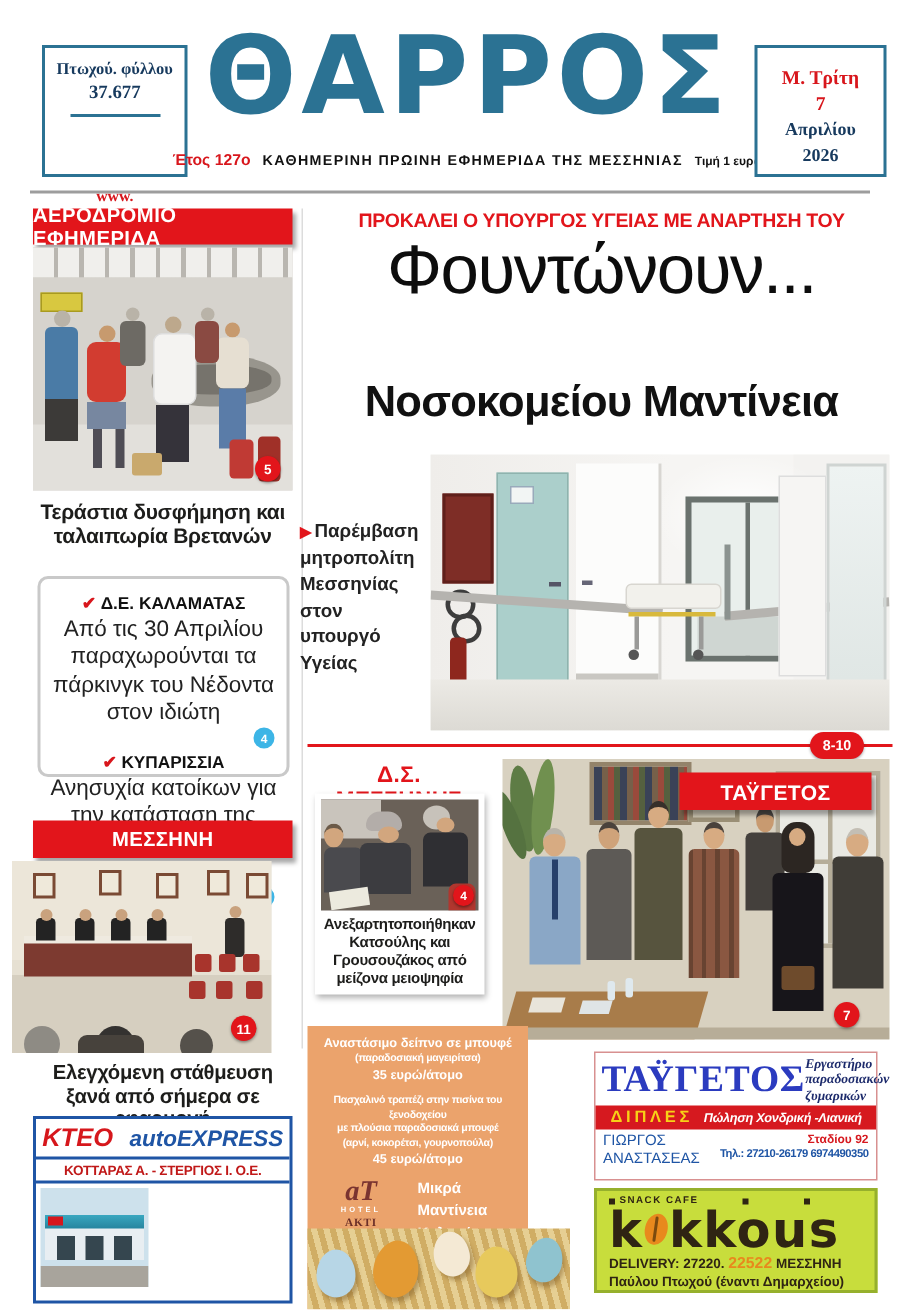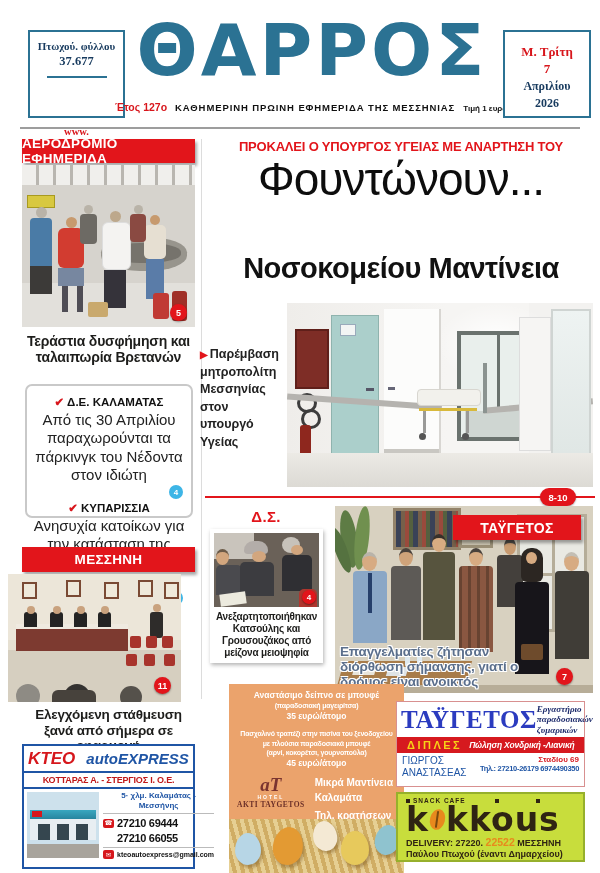--- a/index.html
+++ b/index.html
@@ -100,21 +100,21 @@
   .kteo-info{flex:1;padding:2px 3px 0 1px;}
   .kteo-addr{color:#1f55a5;font-weight:bold;font-size:8px;text-align:center;line-height:1.25;
              border-bottom:1px solid #bbb;padding-bottom:2px;}
   .kteo-row{display:flex;align-items:center;gap:3px;margin-top:3px;}
   .kteo-ic{width:11px;height:9px;background:#d6171c;color:#fff;font-size:6.5px;border-radius:2px;
            display:flex;align-items:center;justify-content:center;flex:none;}
   .kteo-phone{font-weight:bold;font-size:11px;color:#111;letter-spacing:-0.3px;}
   .kteo-mail{font-weight:bold;font-size:7px;color:#111;}
 
   
-  #hotel-ad{left:229px;top:684px;width:175px;height:189px;background:#eba36c;color:#fff;
+  #hotel-ad{left:205px;top:684px;width:147px;height:189px;background:#eba36c;color:#fff;
             text-align:center;box-sizing:border-box;}
   .ho-l1{font-weight:bold;font-size:8.5px;line-height:1.35;}
   .ho-l2{font-weight:bold;font-size:7px;line-height:1.35;letter-spacing:-0.2px;}
   .ho-logo-row{display:flex;margin-top:6px;padding:0 8px;text-align:left;}
   .ho-mark{font-family:"Liberation Serif",serif;font-style:italic;font-weight:bold;
            font-size:19px;color:#7a3430;line-height:1;}
   .ho-hotel{font-size:5px;letter-spacing:2px;color:#fff;font-weight:bold;}
   .ho-name{font-family:"Liberation Serif",serif;font-size:7.5px;color:#6b2f28;font-weight:bold;letter-spacing:0.5px;}
   .ho-right{margin-left:10px;font-weight:bold;font-size:10px;line-height:1.5;}
   #eggs{position:absolute;bottom:0;left:0;width:175px;height:54px;
@@ -358,35 +358,20 @@
     <div class="kteo-owners">ΚΟΤΤΑΡΑΣ Α. - ΣΤΕΡΓΙΟΣ Ι. Ο.Ε.</div>
     <div class="kteo-body">
       <div id="kteo-photo">
         <div class="s kb-ground"></div>
         <div class="s kb-bldg">
           <div class="kb-fascia"></div>
           <div class="kb-door" style="left:8px"></div>
           <div class="kb-door" style="left:27px"></div>
           <div class="kb-door" style="left:46px"></div>
           <div class="s" style="left:2px;top:1px;width:10px;height:6px;background:#d6171c"></div>
-        </div>
-      </div>
-      <div class="kteo-info">
-        <div class="kteo-addr">5· χλμ. Καλαμάτας - Μεσσήνης</div>
-        <div class="kteo-row">
-          <span class="kteo-ic">☎</span>
-          <span class="kteo-phone">27210 69444</span>
-        </div>
-        <div class="kteo-row">
-          <span class="kteo-ic" style="visibility:hidden"></span>
-          <span class="kteo-phone">27210 66055</span>
-        </div>
-        <div class="kteo-row" style="border-top:1px solid #bbb;padding-top:2px">
-          <span class="kteo-ic">✉</span>
-          <span class="kteo-mail">kteoautoexpress@gmail.com</span>
         </div>
       </div>
     </div>
   </div>
 
   <div id="kicker" class="abs">ΠΡΟΚΑΛΕΙ Ο ΥΠΟΥΡΓΟΣ ΥΓΕΙΑΣ ΜΕ ΑΝΑΡΤΗΣΗ ΤΟΥ</div>
   <div id="headline1" class="abs">Φουντώνουν...</div>
   <div id="headline3" class="abs">Νοσοκομείου Μαντίνεια</div>
 
   <div id="side-note" class="abs">
@@ -509,21 +494,20 @@
 
     <div class="s ty-table">
       <div style="position:absolute;left:12px;top:4px;width:22px;height:10px;background:#e8e4da"></div>
       <div style="position:absolute;left:46px;top:6px;width:20px;height:9px;background:#dfe4e6"></div>
     </div>
     <div class="s" style="left:70px;bottom:26px;width:5px;height:13px;background:#dfe9ee;border-radius:2px"></div>
     <div class="s" style="left:82px;bottom:28px;width:5px;height:13px;background:#dfe9ee;border-radius:2px"></div>
     <div class="s ty-floorline"></div>
 
     <div id="tay-label" class="red-bar">ΤΑΫΓΕΤΟΣ</div>
-    <div id="tay-caption">Επαγγελματίες ζήτησαν διόρθωση σήμανσης, γιατί ο δρόμος είναι ανοικτός</div>
     <div id="tay-badge" class="badge">7</div>
   </div>
 
   <div id="hotel-ad" class="abs">
     <div style="padding-top:6px">
       <div class="ho-l1">Αναστάσιμο δείπνο σε μπουφέ</div>
       <div class="ho-l2">(παραδοσιακή μαγειρίτσα)</div>
       <div class="ho-l1">35 ευρώ/άτομο</div>
     </div>
     <div style="padding-top:7px">
@@ -566,21 +550,21 @@
     <div class="pa-row2">
       <span class="pa-product">ΔΙΠΛΕΣ</span>
       <span class="pa-sale">Πώληση Χονδρική -Λιανική</span>
     </div>
     <div class="pa-row3">
       <div class="pa-owner">
         <div>ΓΙΩΡΓΟΣ</div>
         <div>ΑΝΑΣΤΑΣΕΑΣ</div>
       </div>
       <div class="pa-right">
-        <div class="pa-addr">Σταδίου 69</div>
+        <div class="pa-addr">Σταδίου 92</div>
         <div class="pa-phones">Τηλ.: 27210-26179 6974490350</div>
       </div>
     </div>
   </div>
 
   <div id="kokkous-ad" class="abs">
     <div class="ko-tag">
       <span class="ko-sq"></span>
       <span>SNACK CAFE</span>
       <span class="ko-sq" style="margin-left:26px"></span>

